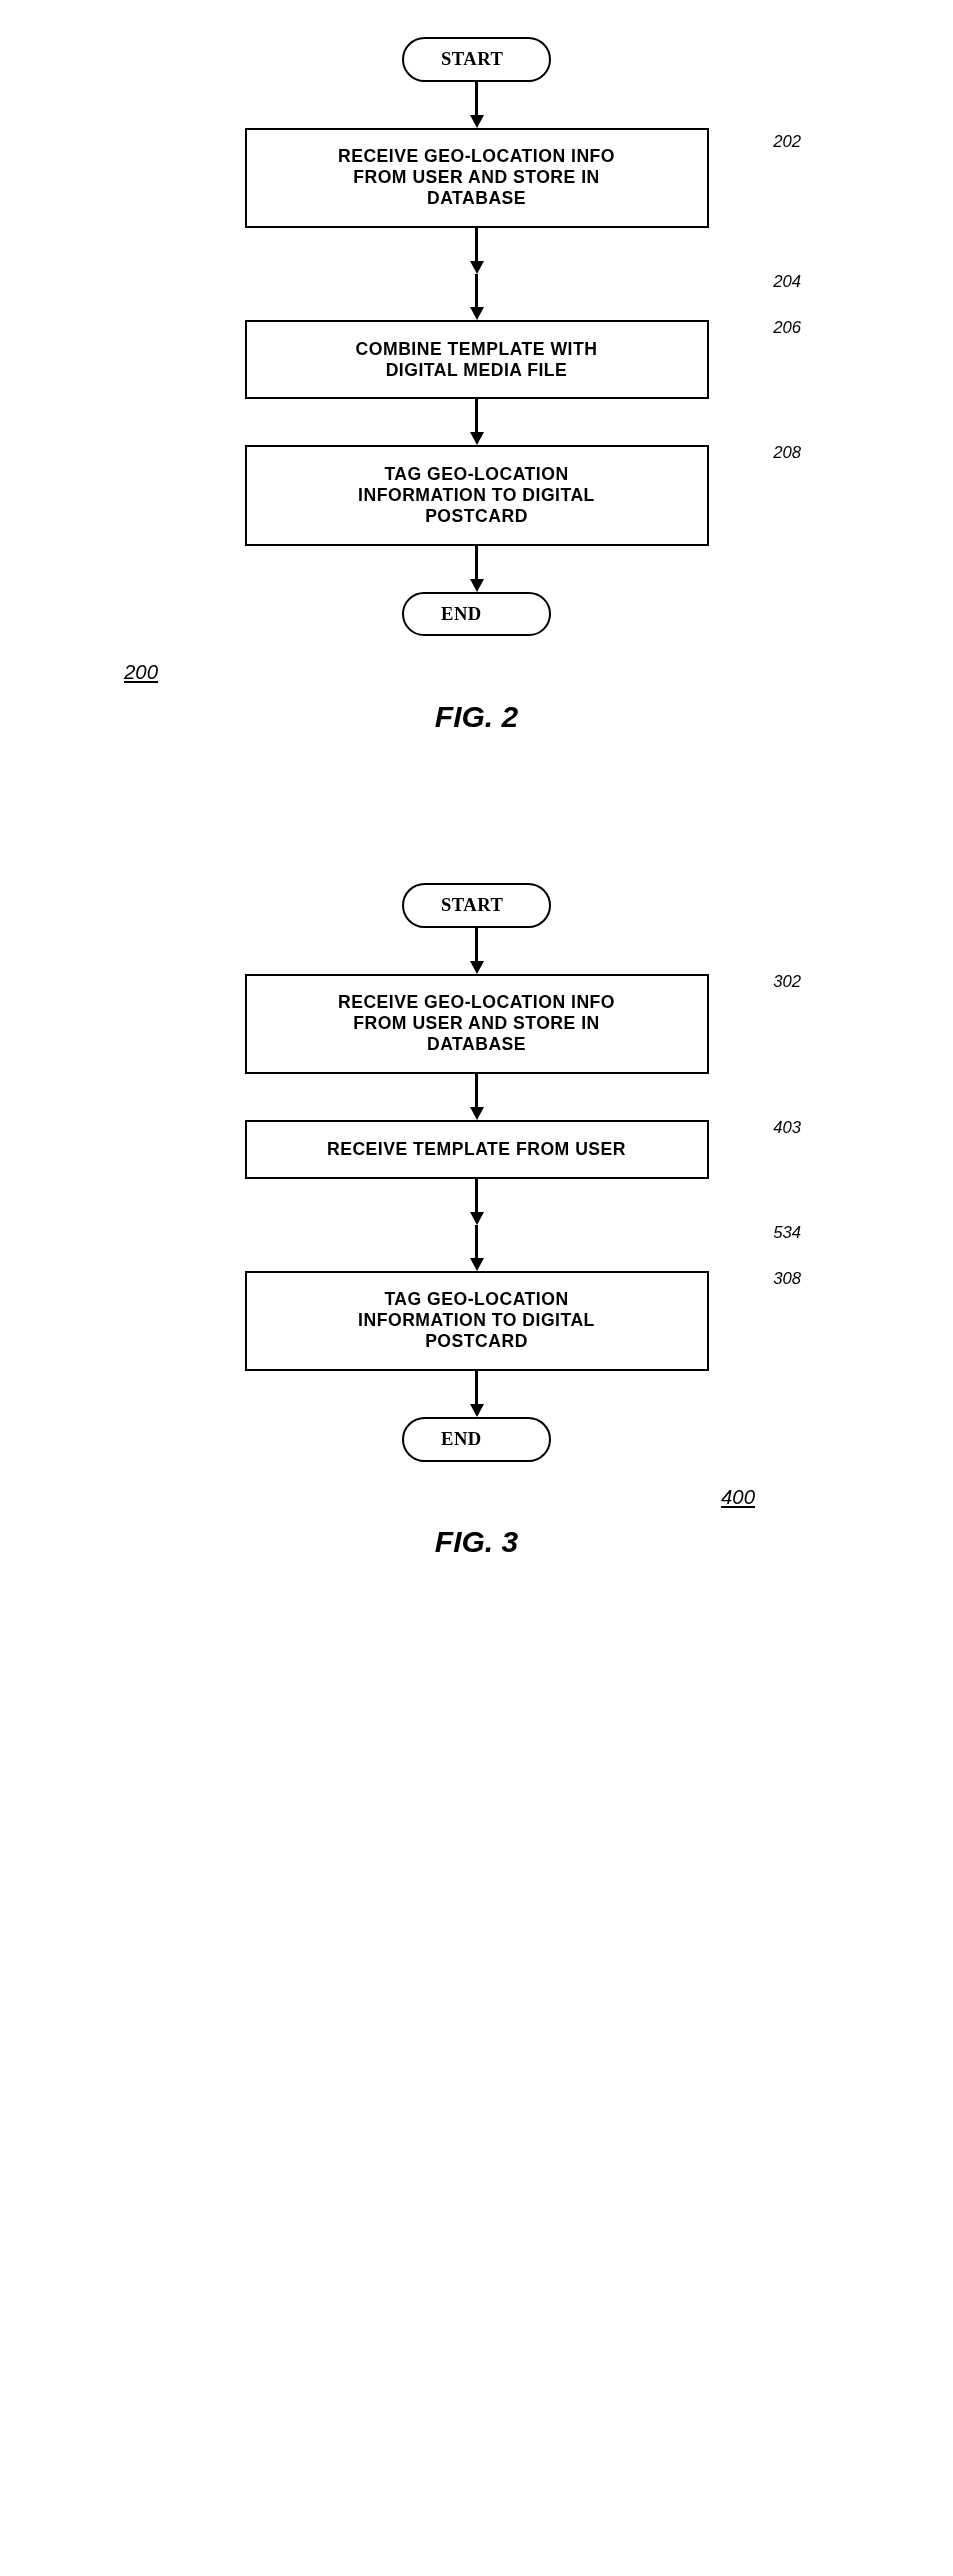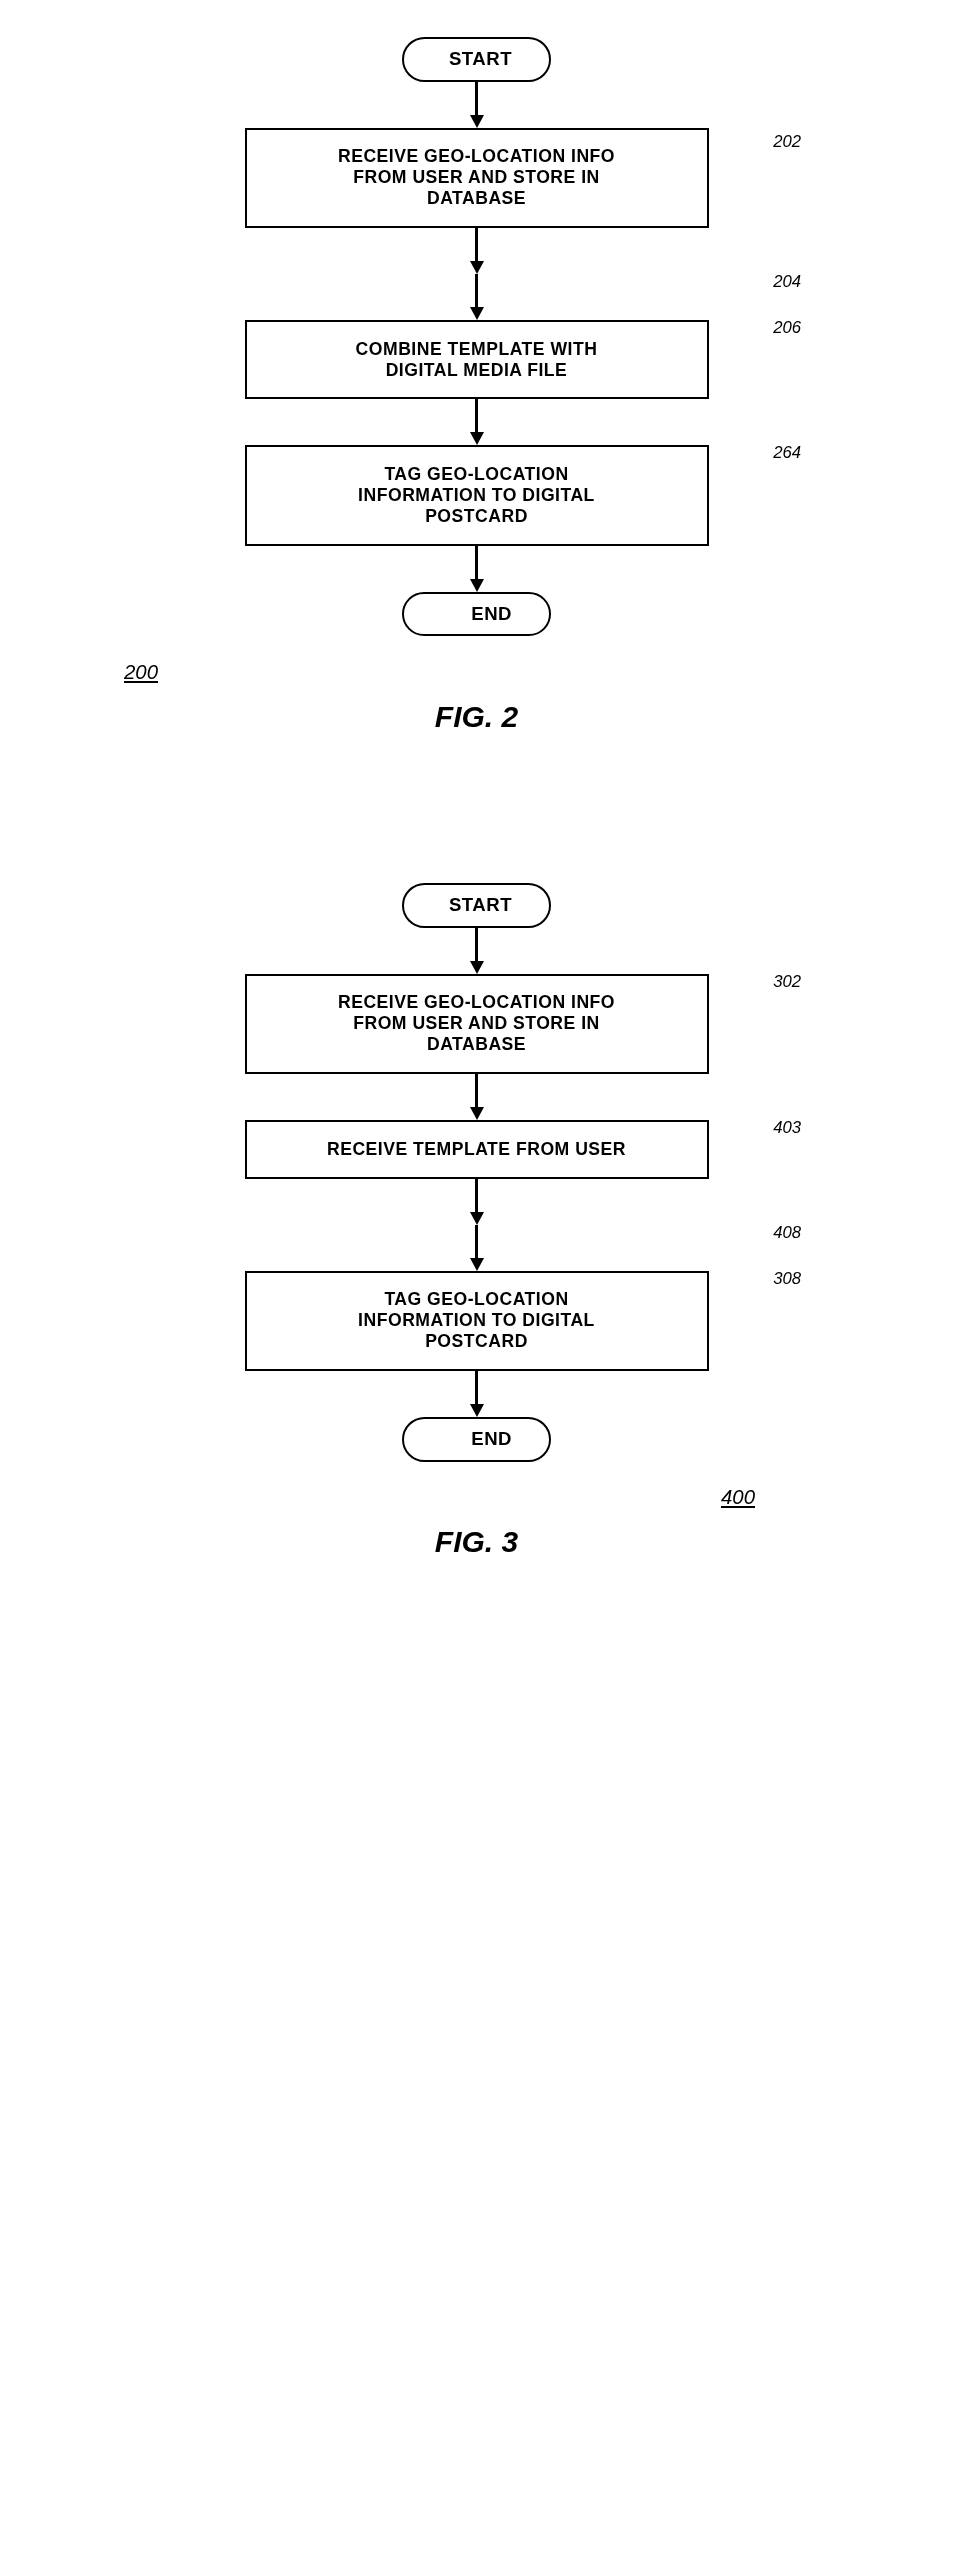--- a/index.html
+++ b/index.html
@@ -25,22 +25,23 @@
     }
     
     .stadium {
       border-radius: 46px;
       border: 2.3px solid #000;
       background: #fff;
       padding: 9.3px 37px;
       font-size: 18.6px;
       font-weight: bold;
       letter-spacing: 0.5px;
-      text-align: right;
+      text-align: left;
       min-width: 149px;
+      font-family: Liberation Serif, serif;
     }
     .rect {
       border: 2.3px solid #000;
       background: #fff;
       padding: 16.7px 28px;
       font-size: 17.6px;
       font-weight: bold;
       letter-spacing: 0.5px;
       text-align: center;
       width: 464px;
@@ -139,21 +140,21 @@
         <span class="ref-num" style="right:28px;top:-1.9px;"><i>206</i></span>
       </div>
 
       <div class="arrow-down">
         <div class="arrow-line"></div>
         <div class="arrow-head"></div>
       </div>
 
       <div class="ref-row">
         <div class="rect">TAG GEO-LOCATION<br>INFORMATION TO DIGITAL<br>POSTCARD</div>
-        <span class="ref-num" style="right:28px;top:-1.9px;"><i>264</i></span>
+        <span class="ref-num" style="right:28px;top:-1.9px;"><i>208</i></span>
       </div>
 
       <div class="arrow-down">
         <div class="arrow-line"></div>
         <div class="arrow-head"></div>
       </div>
 
       <div class="stadium">END</div>
 
     </div>
@@ -191,21 +192,21 @@
         <div class="rect">RECEIVE TEMPLATE FROM USER</div>
         <span class="ref-num" style="right:28px;top:-1.9px;"><i>403</i></span>
       </div>
 
       <div class="arrow-down">
         <div class="arrow-line"></div>
         <div class="arrow-head"></div>
       </div>
 
       <div class="ref-row">
-        <span class="ref-num" style="right:28px;top:-1.9px;"><i>408</i></span>
+        <span class="ref-num" style="right:28px;top:-1.9px;"><i>534</i></span>
       </div>
 
       <div class="arrow-down">
         <div class="arrow-line"></div>
         <div class="arrow-head"></div>
       </div>
 
       <div class="ref-row">
         <div class="rect">TAG GEO-LOCATION<br>INFORMATION TO DIGITAL<br>POSTCARD</div>
         <span class="ref-num" style="right:28px;top:-1.9px;"><i>308</i></span>

